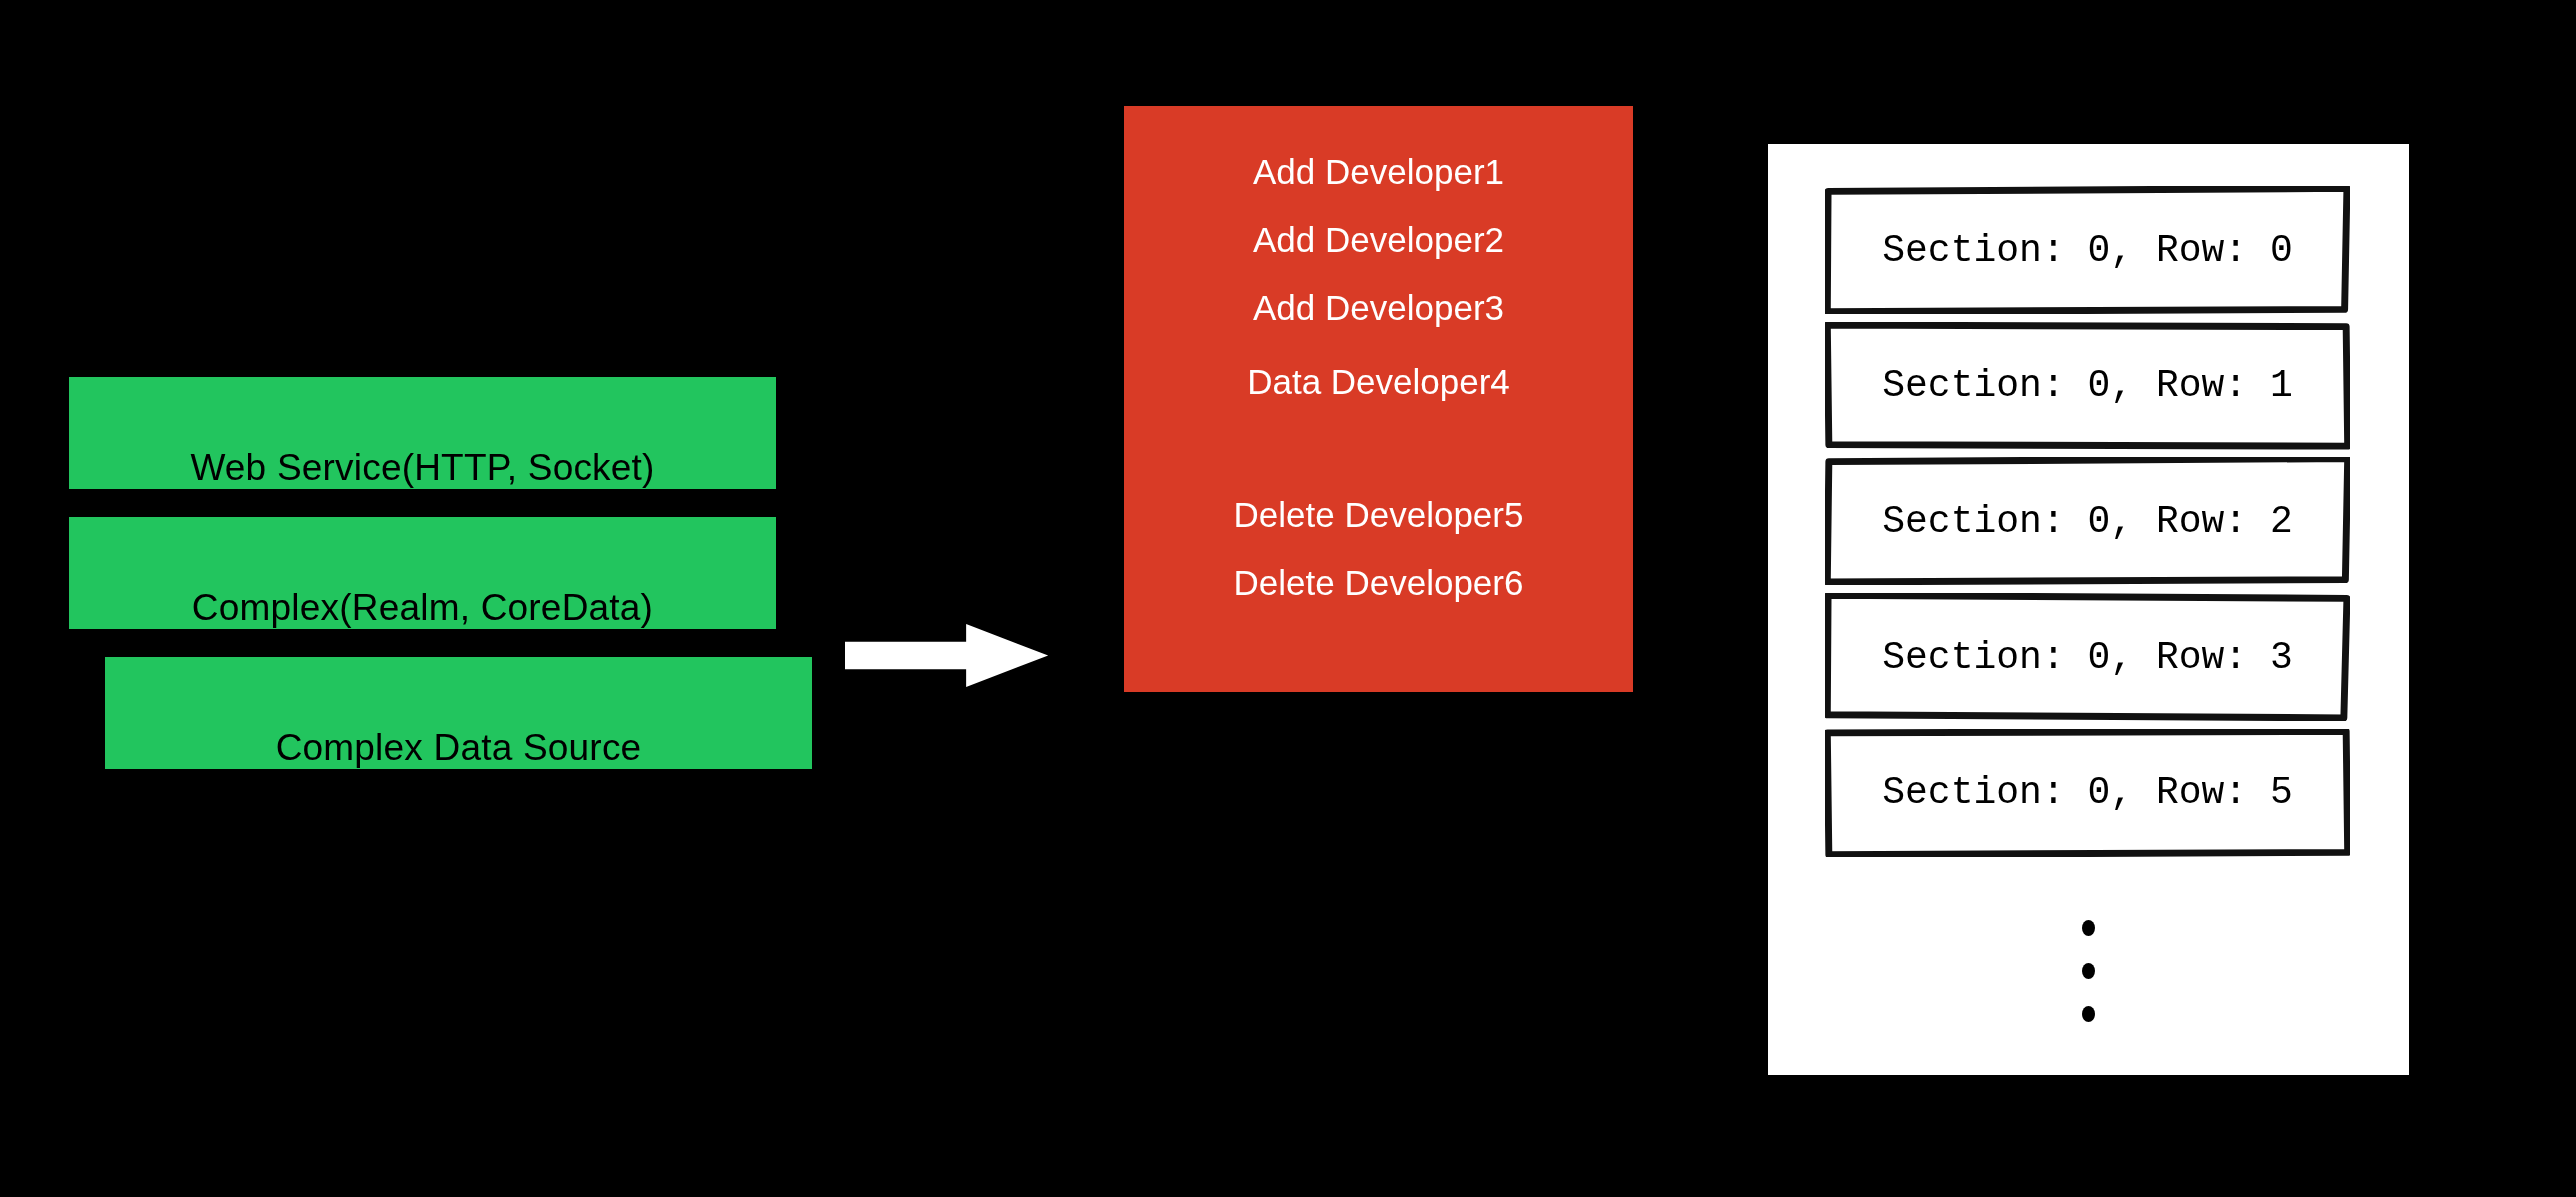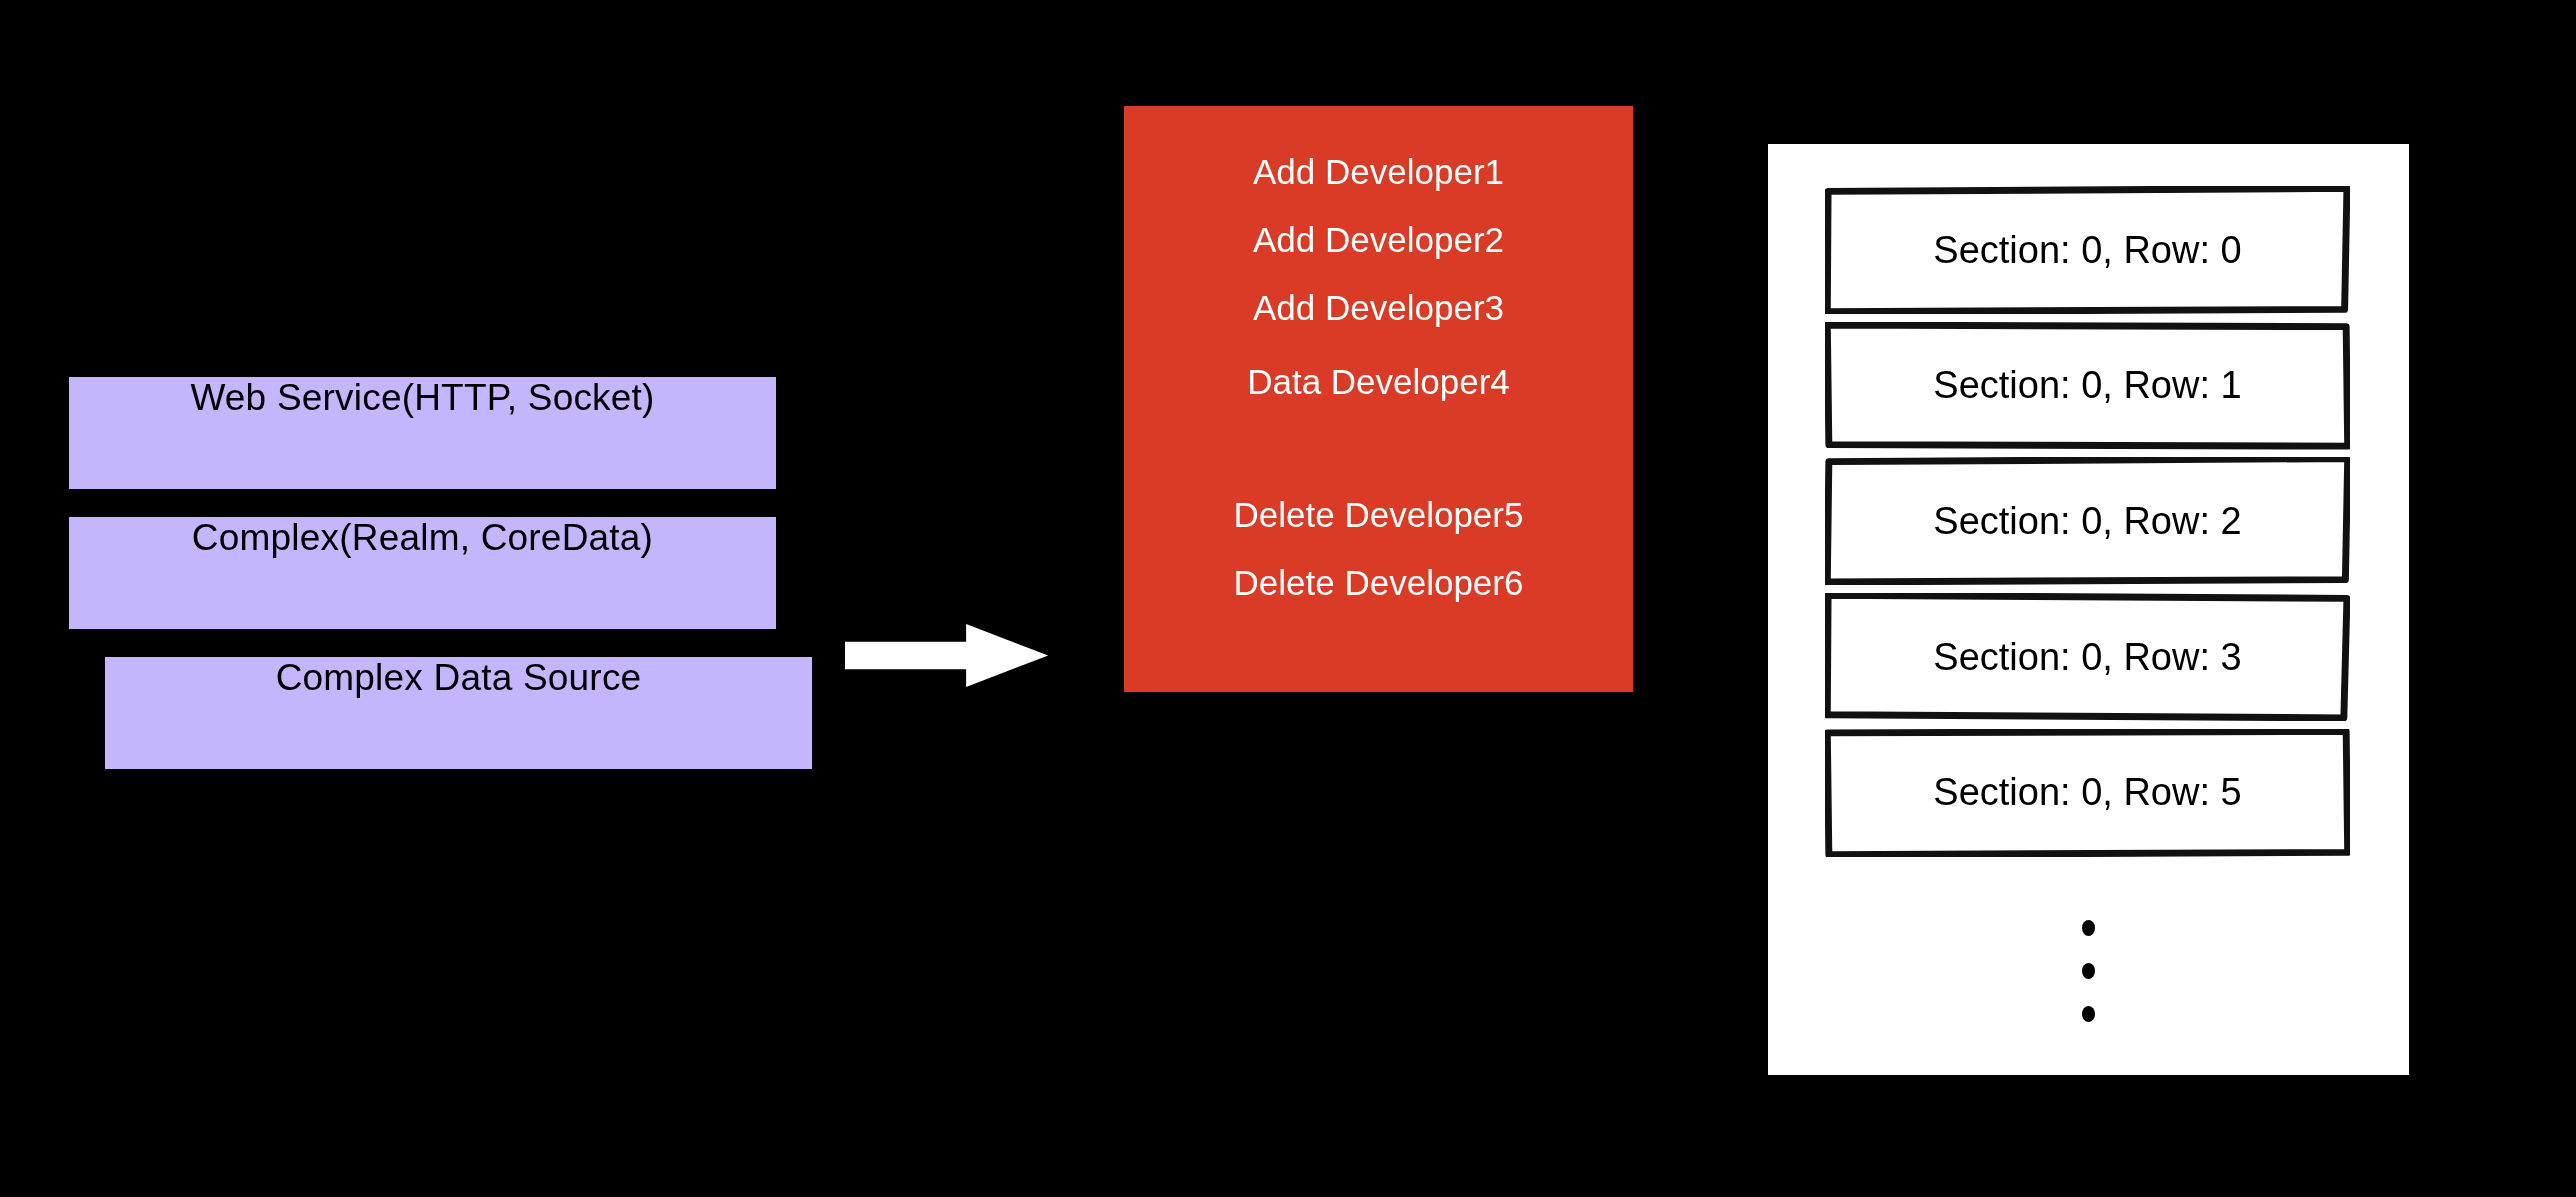--- a/index.html
+++ b/index.html
@@ -18,24 +18,24 @@
   
   #source-stack {
     position: absolute;
     left: 69px;
     top: 377px;
     width: 707px;
   }
   .source-box {
     width: 707px;
     height: 112px;
-    background: #c4b5fd;
+    background: #22c55e;
     color: #000000;
     display: flex;
-    align-items: flex-start;
+    align-items: flex-end;
     justify-content: center;
     margin-bottom: 28px;
     box-sizing: border-box;
   }
   .source-box:last-child { margin-bottom: 0; margin-left: 36px; }
   .source-box .source-label {
     font-size: 37px;
     font-weight: 400;
     letter-spacing: 0.2px;
     white-space: nowrap;
@@ -111,20 +111,21 @@
     width: 100%; height: 100%;
     pointer-events: none;
   }
   .table-row .row-label {
     position: relative;
     font-size: 38px;
     font-weight: 400;
     color: #000000;
     white-space: nowrap;
     z-index: 2;
+    font-family: Liberation Mono, monospace;
   }
 
   #table-ellipsis {
     position: absolute;
     left: 0;
     top: 776px;
     width: 641px;
     display: flex;
     flex-direction: column;
     align-items: center;

